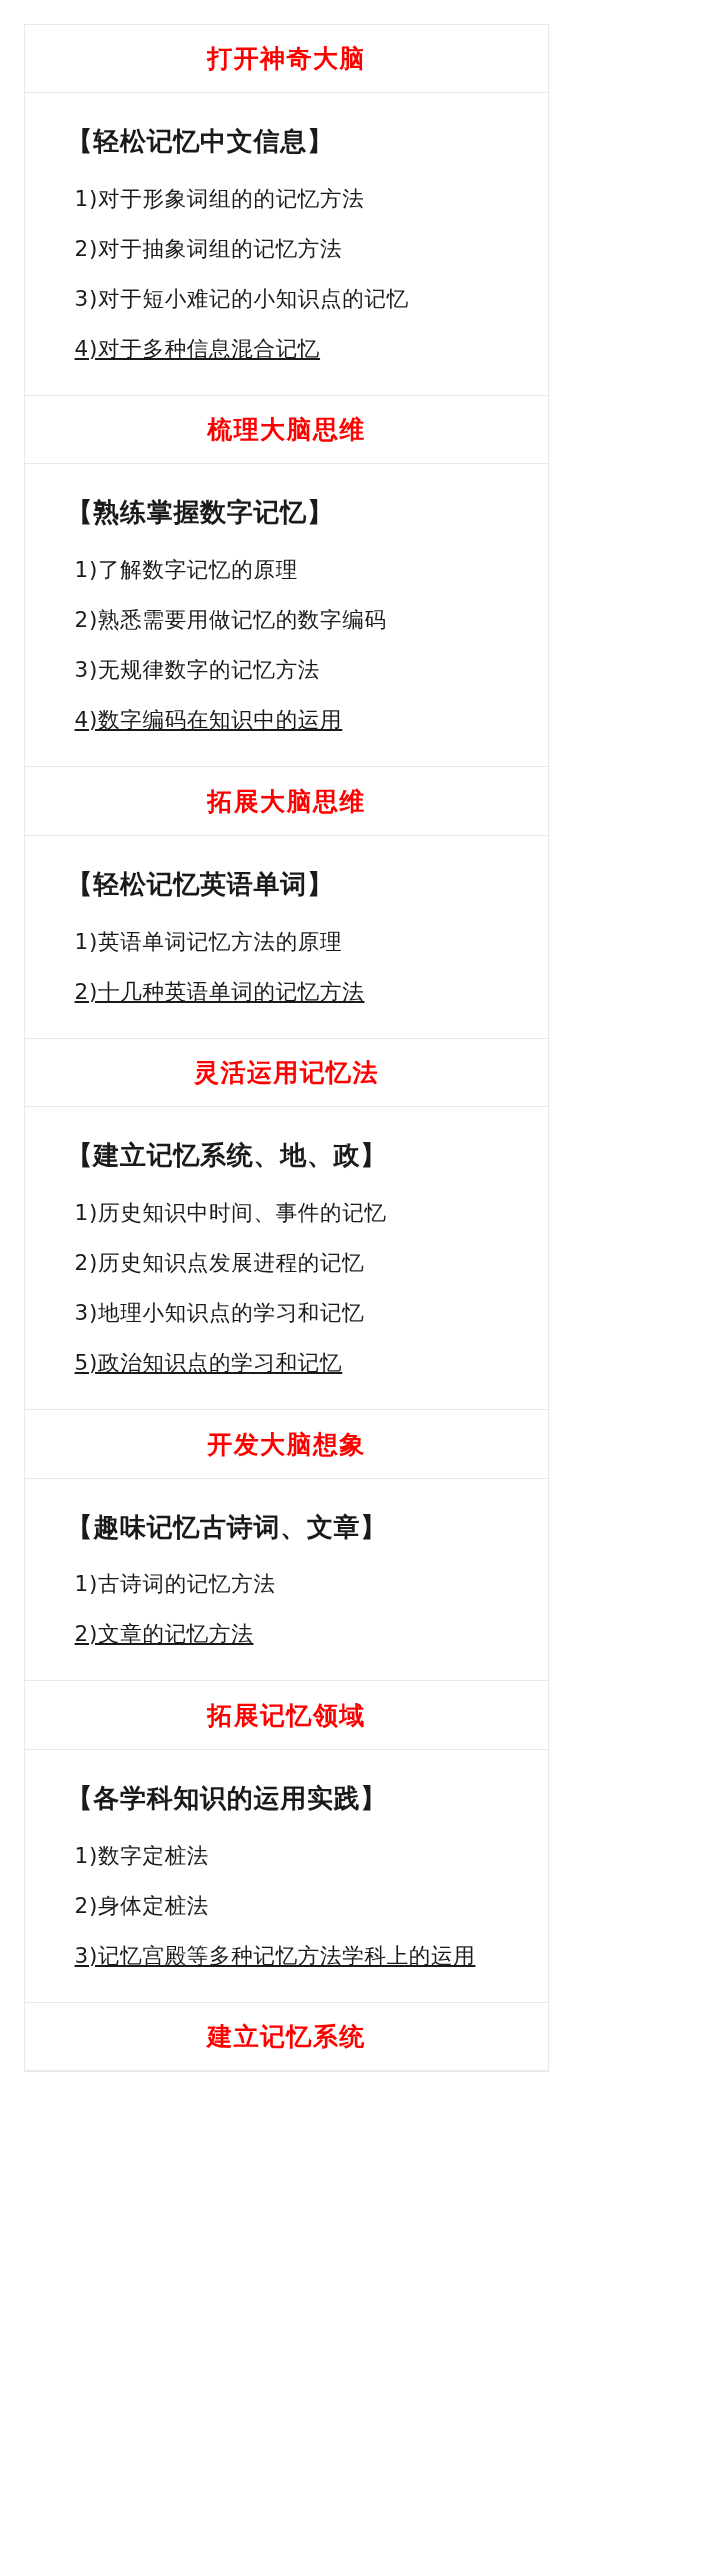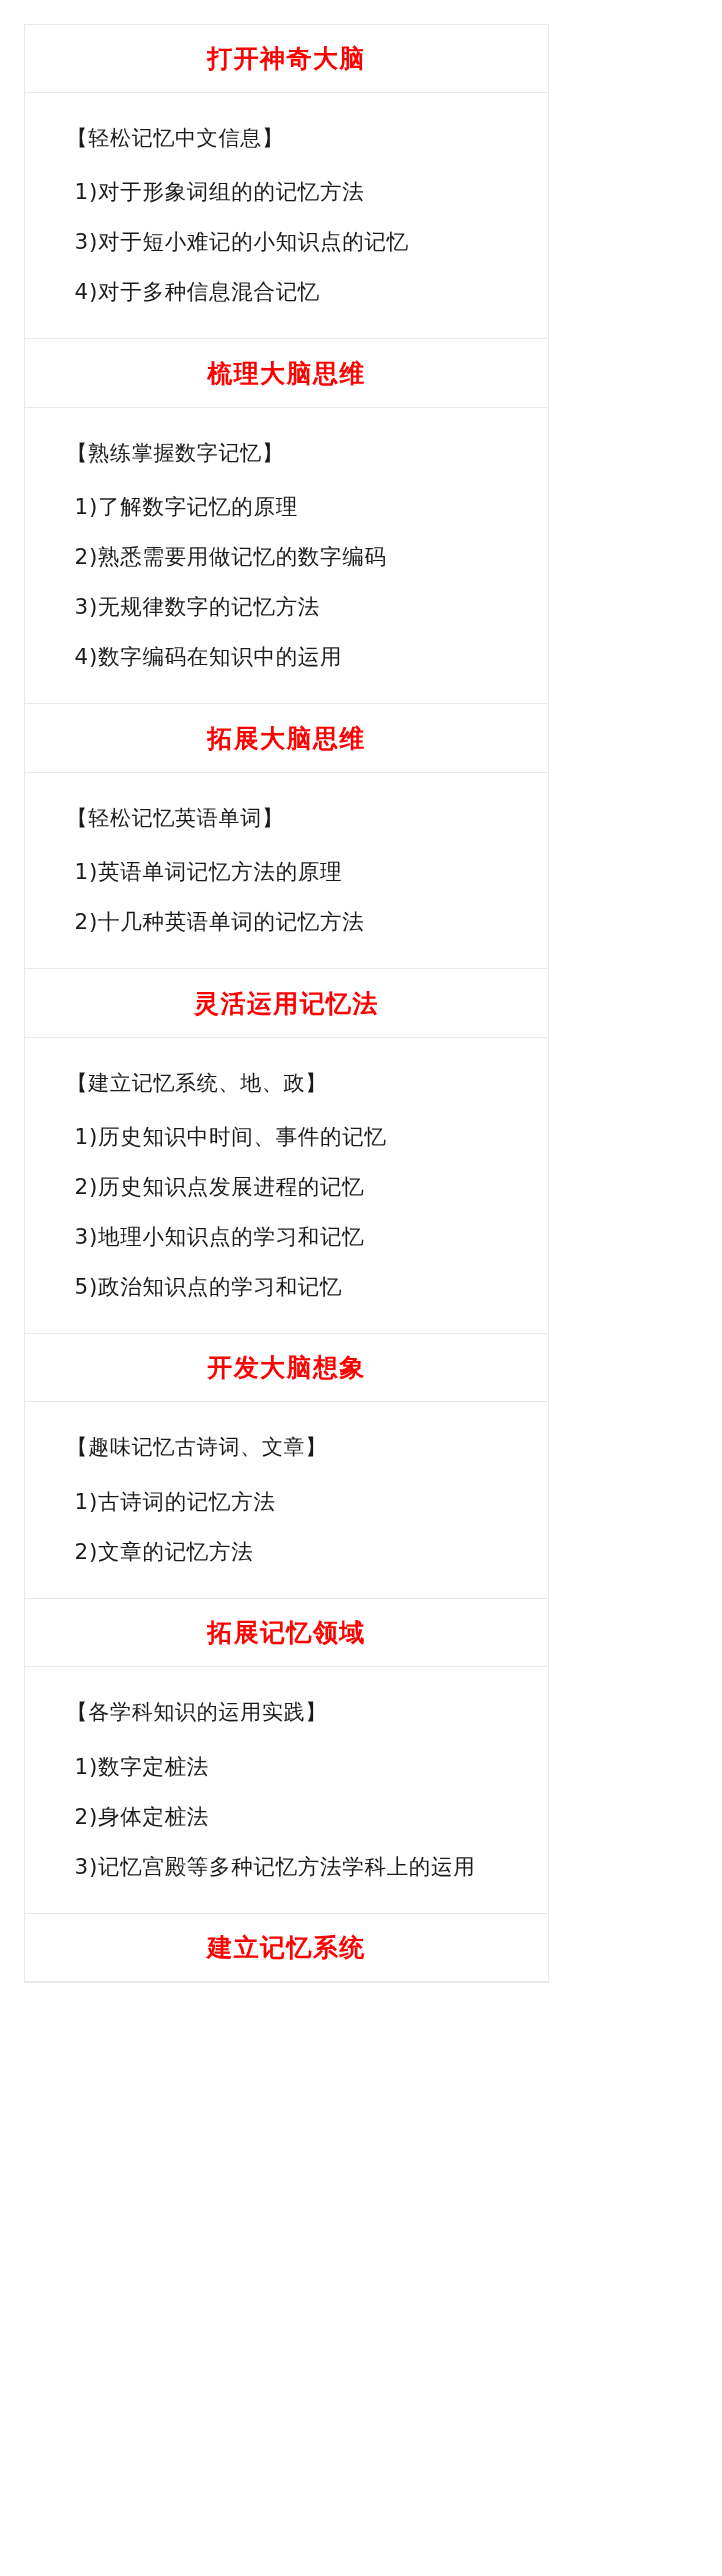--- a/index.html
+++ b/index.html
@@ -33,48 +33,50 @@
     font-weight: bold;
     letter-spacing: 1.4px;
     padding: 19.5px 7px 18px 7px;
     border-bottom: 1.4px solid #e9e9e9;
     line-height: 1.2;
   }
   .card-body {
     padding: 32px 25px 32px 42px;
   }
   .body-heading {
-    font-size: 21px;
-    font-weight: normal;
+    font-size: 26px;
+    font-weight: bold;
     color: #1a1a1a;
     letter-spacing: 0.7px;
     margin: 0 0 25px 0;
     line-height: 1.3;
   }
   .body-item {
     font-size: 21.5px;
     color: #1a1a1a;
     letter-spacing: 0.7px;
     margin: 0 0 21px 8px;
     line-height: 1.35;
   }
   .body-item:last-child {
     margin-bottom: 0;
+    text-decoration: underline;
   }
 </style>
 </head>
 <body>
 
 <div class="page">
   <div id="sections-container">
       <div class="card">
         <div class="card-title">打开神奇大脑</div>
         <div class="card-body">
           <div class="body-heading">【轻松记忆中文信息】</div>
           <div class="body-item">1)对于形象词组的的记忆方法</div>
+          <div class="body-item">2)对于抽象词组的记忆方法</div>
           <div class="body-item">3)对于短小难记的小知识点的记忆</div>
           <div class="body-item">4)对于多种信息混合记忆</div>
         </div>
       </div>
       <div class="card">
         <div class="card-title">梳理大脑思维</div>
         <div class="card-body">
           <div class="body-heading">【熟练掌握数字记忆】</div>
           <div class="body-item">1)了解数字记忆的原理</div>
           <div class="body-item">2)熟悉需要用做记忆的数字编码</div>

